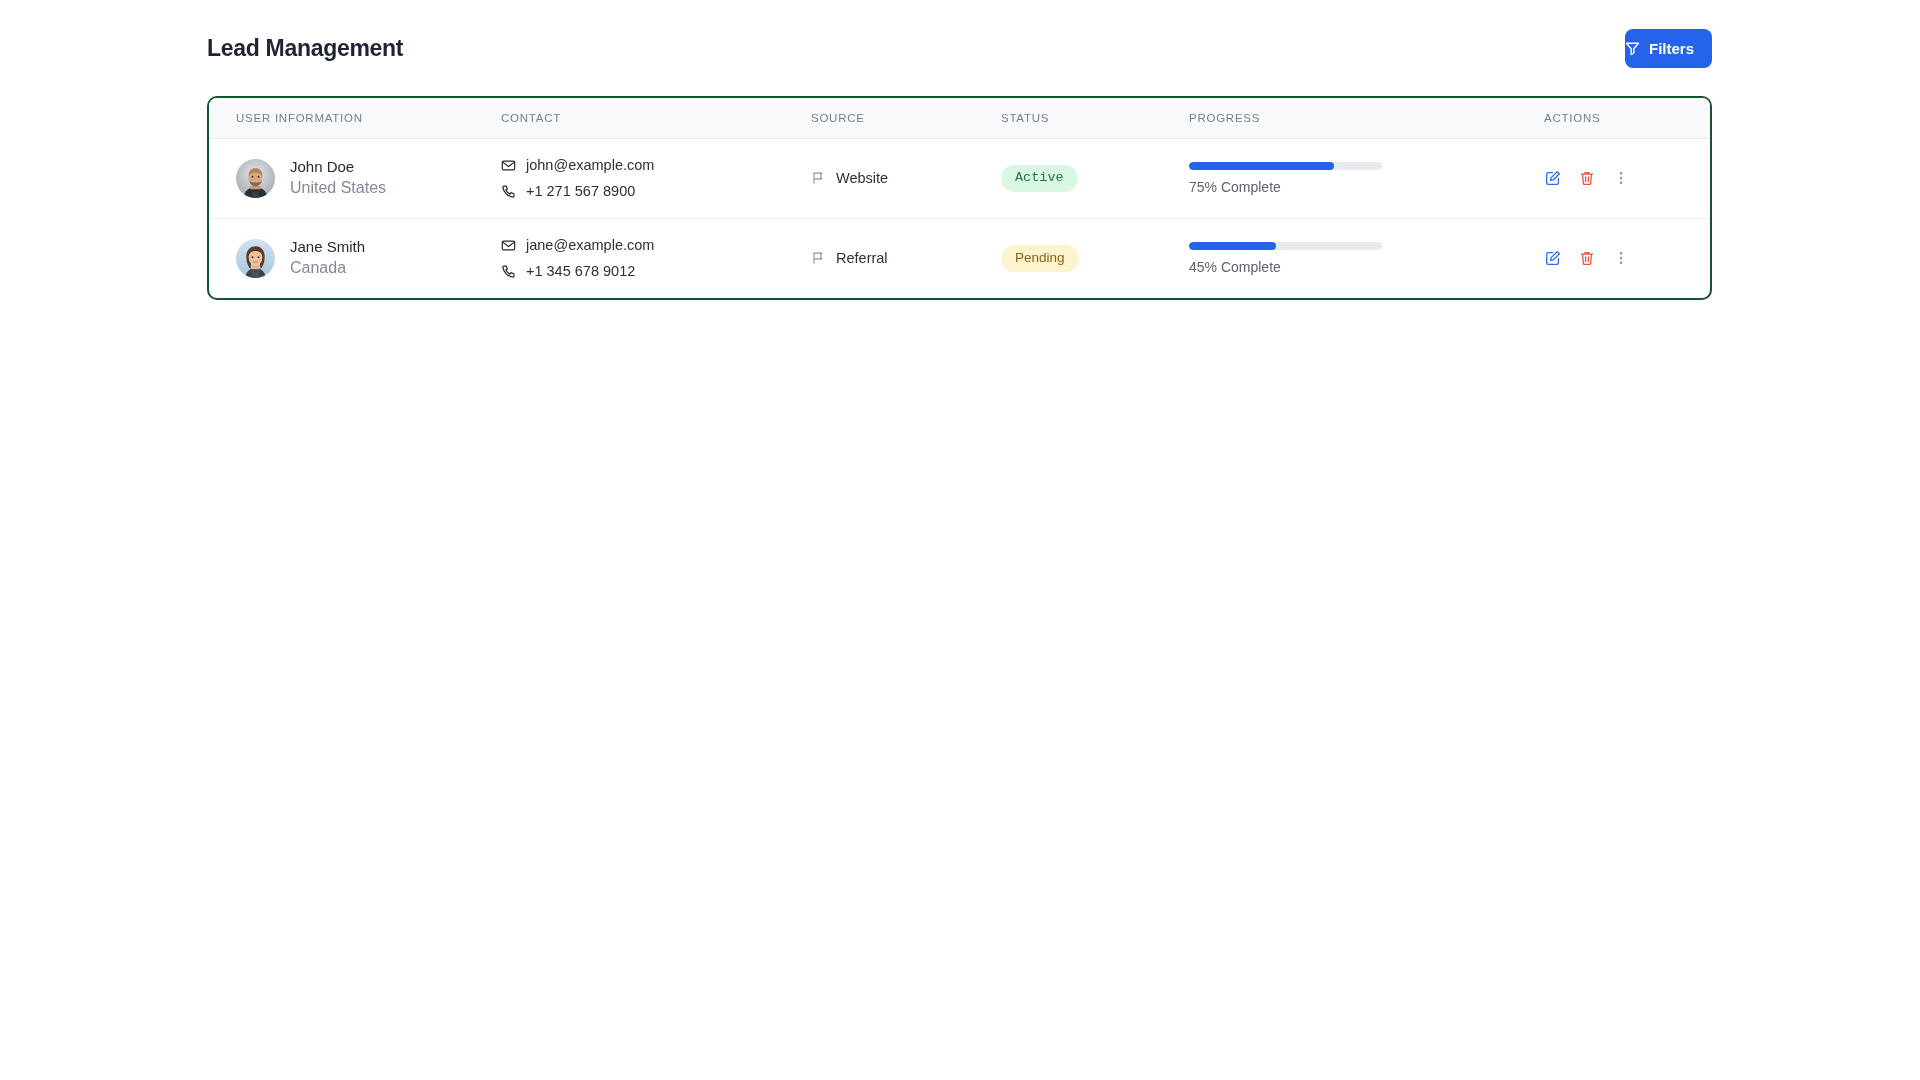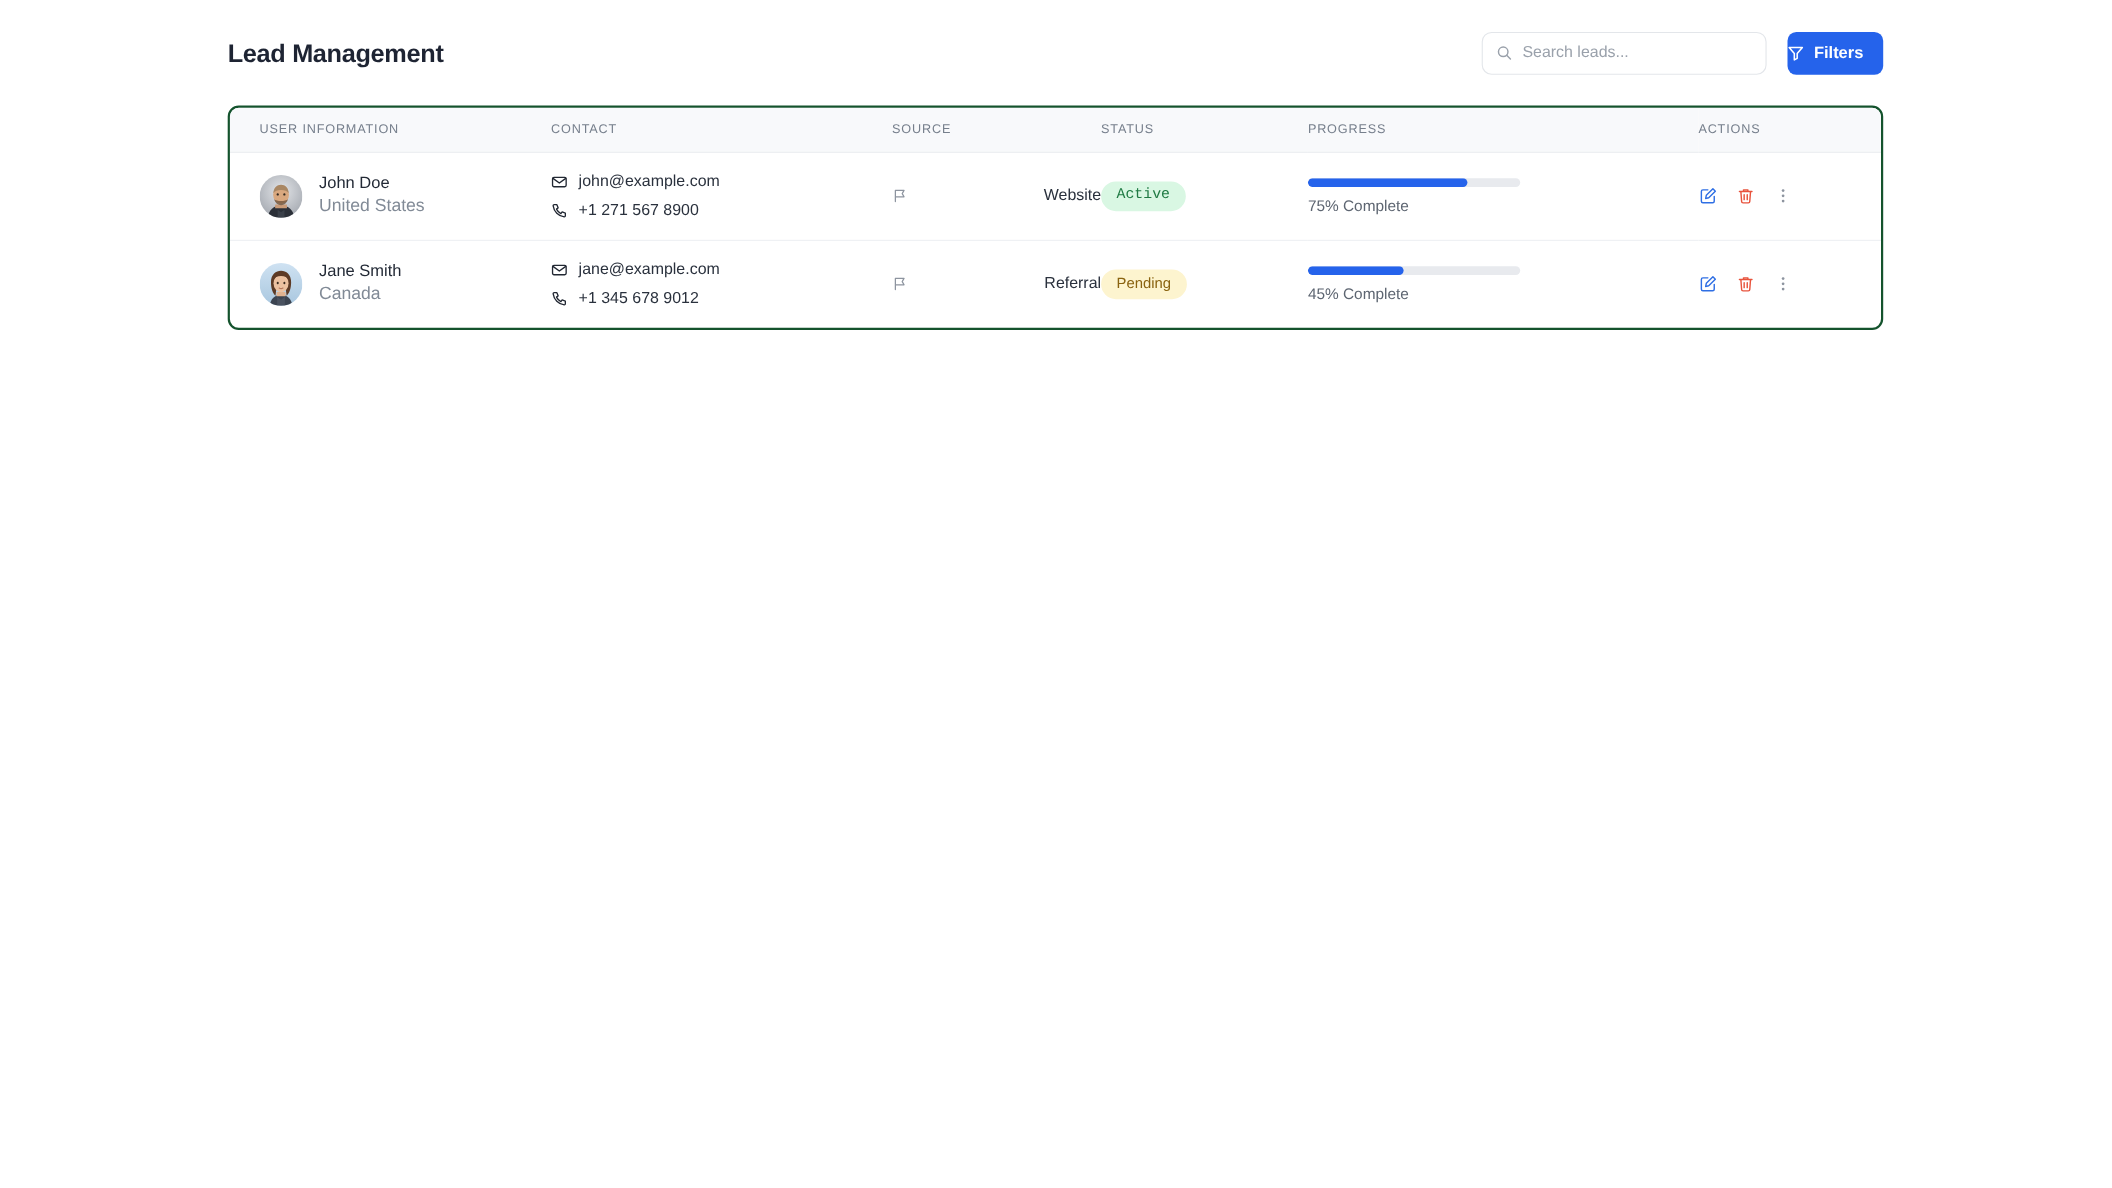--- a/index.html
+++ b/index.html
@@ -124,21 +124,21 @@
   
   .contact-line {
     display: flex; align-items: center; gap: 10px;
     font-size: 14.5px; color: #2a313d;
     line-height: 1.55;
   }
   .contact-line + .contact-line { margin-top: 4px; }
   .contact-line .ico { width: 15px; height: 15px; flex: 0 0 15px; color: #222833; display:flex; align-items:center; justify-content:center;}
 
   
-  .source-cell { display: flex; align-items: center; gap: 11px; font-size: 14.5px; color: #2a313d; justify-content: space-between; }
+  .source-cell { display: flex; align-items: center; gap: 11px; font-size: 14.5px; color: #2a313d; }
   .source-cell .ico { width: 14px; height: 14px; color: #8d949f; display:flex; align-items:center; justify-content:center;}
 
   
   .pill {
     display: inline-block;
     padding: 5px 14px;
     border-radius: 999px;
     font-size: 13.5px;
     line-height: 1.25;
   }
@@ -168,29 +168,20 @@
 </head>
 <body>
 
 <div class="page">
 
   <div class="header">
     <h1 class="page-title">Lead Management</h1>
 
     <div class="header-tools">
 
-      <div class="search-wrap">
-        <span class="search-icon">
-          <svg viewBox="0 0 16 16" width="15" height="15" fill="none" stroke="currentColor" stroke-width="1.4">
-            <circle cx="7" cy="7" r="4.6"></circle>
-            <line x1="10.4" y1="10.4" x2="14" y2="14" stroke-linecap="round"></line>
-          </svg>
-        </span>
-        <input class="search-input" type="text" placeholder="Search leads..." style="">
-      </div>
 
       <button class="filters-btn">
         <span>
           <svg viewBox="0 0 16 16" width="15" height="15" fill="none" stroke="currentColor" stroke-width="1.5" stroke-linejoin="round" stroke-linecap="round">
             <path d="M1.6 2.4h12.8L9.4 8.2v4.6l-2.8 1.6V8.2z"></path>
           </svg>
         </span>
         <span>Filters</span>
       </button>
 

